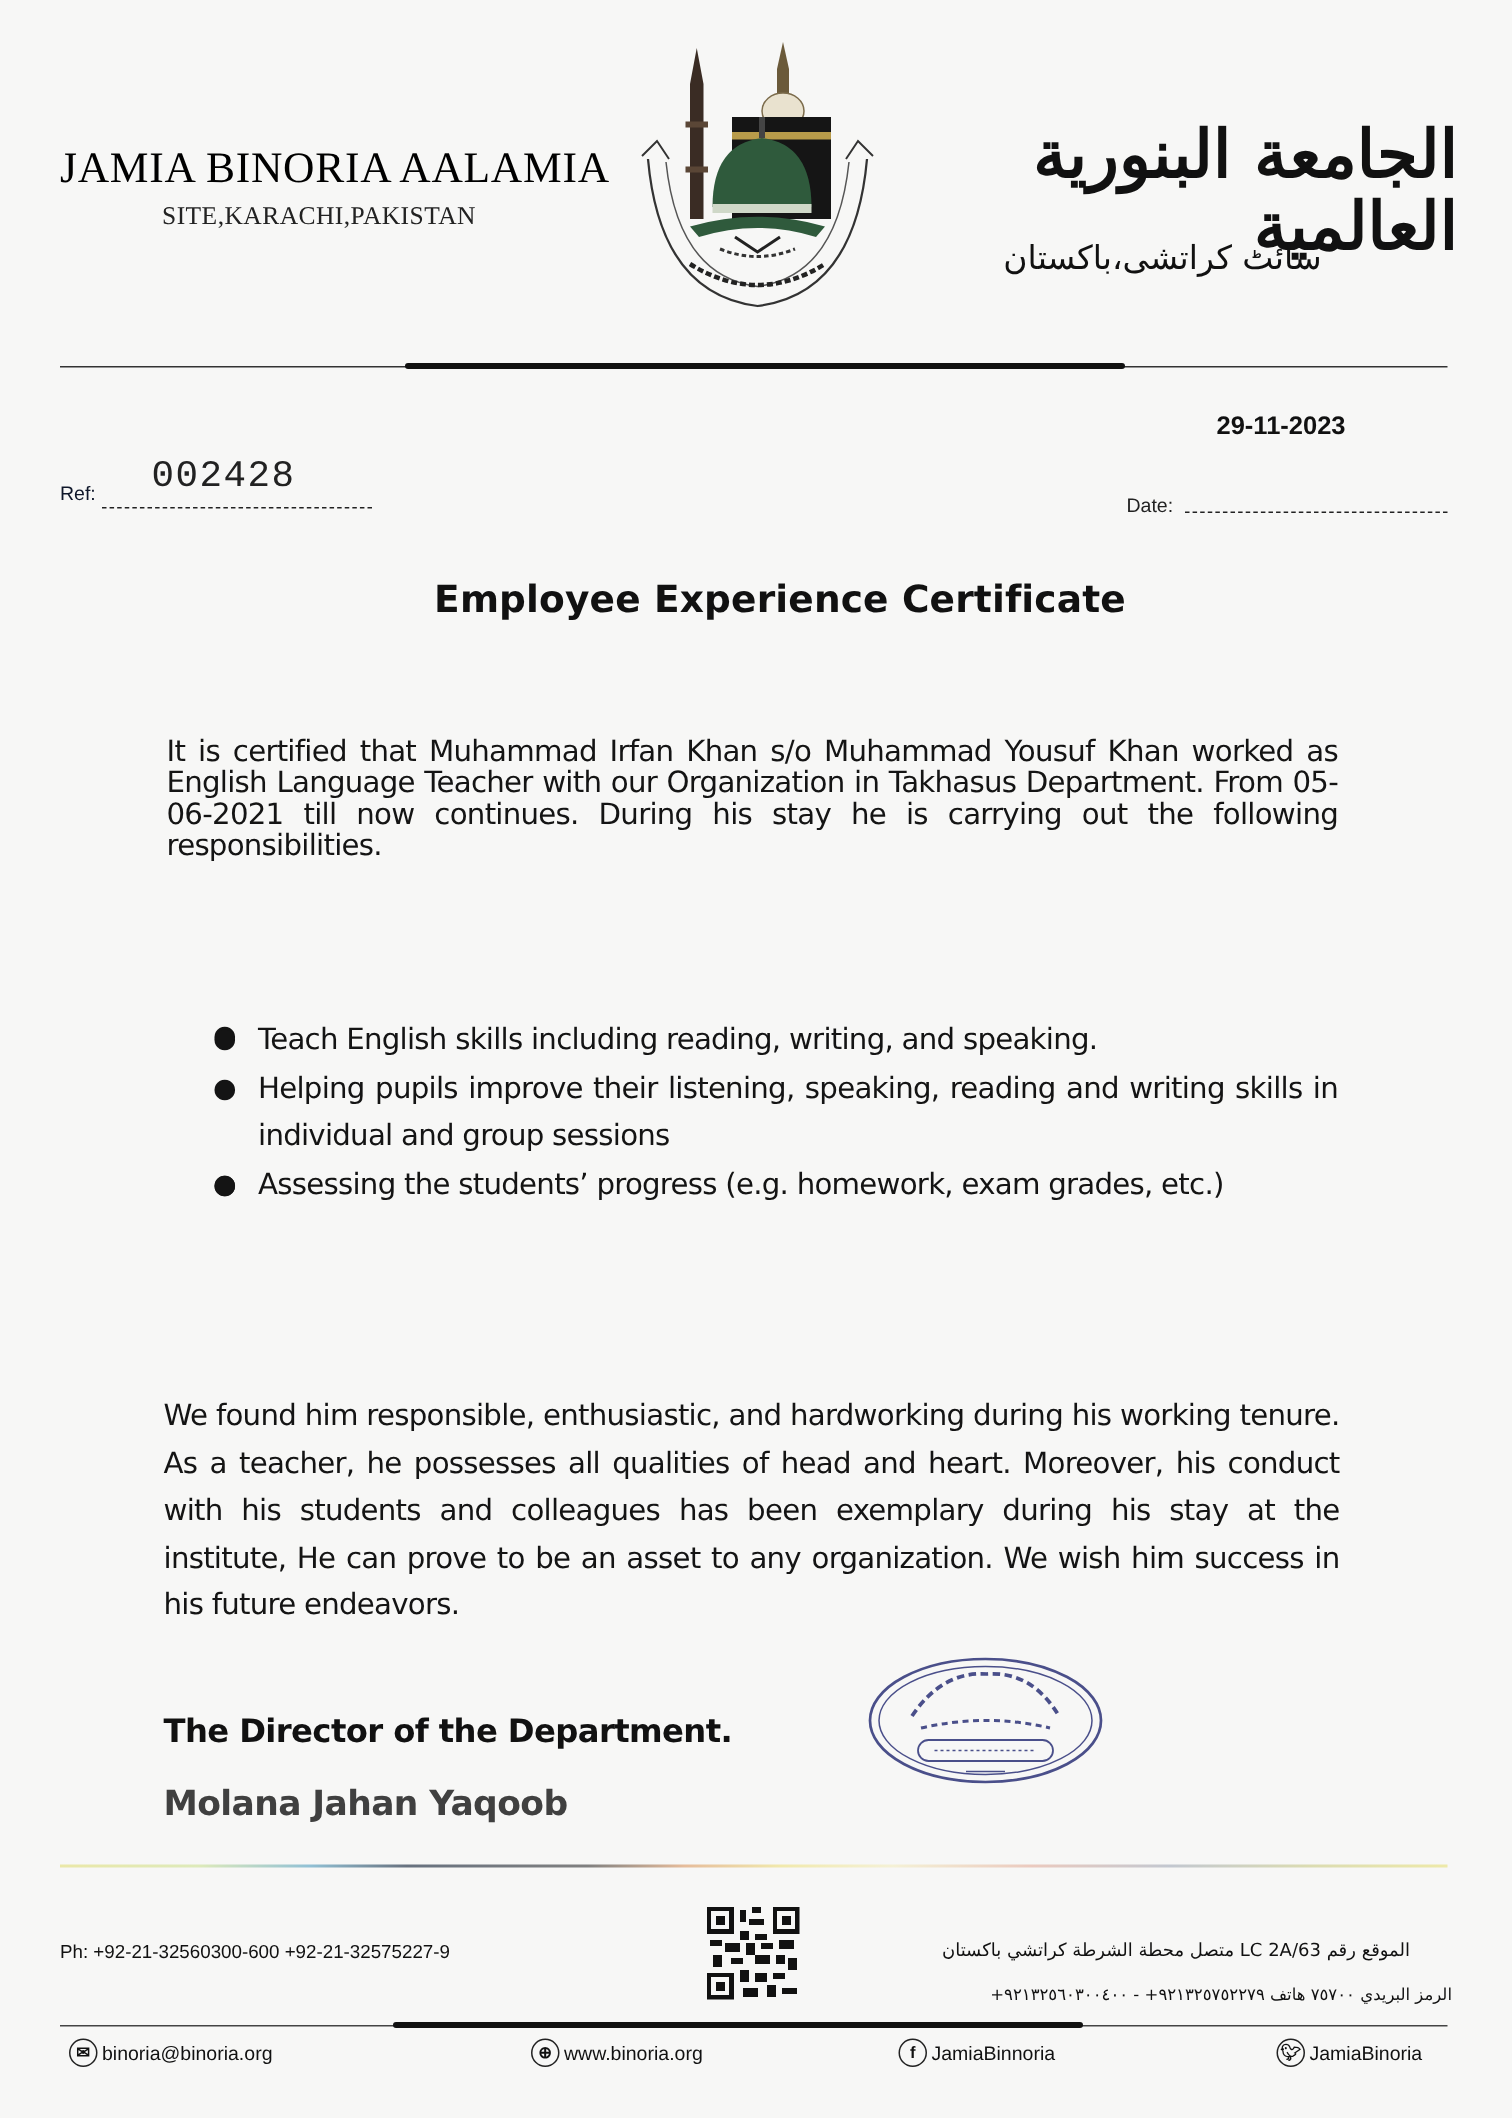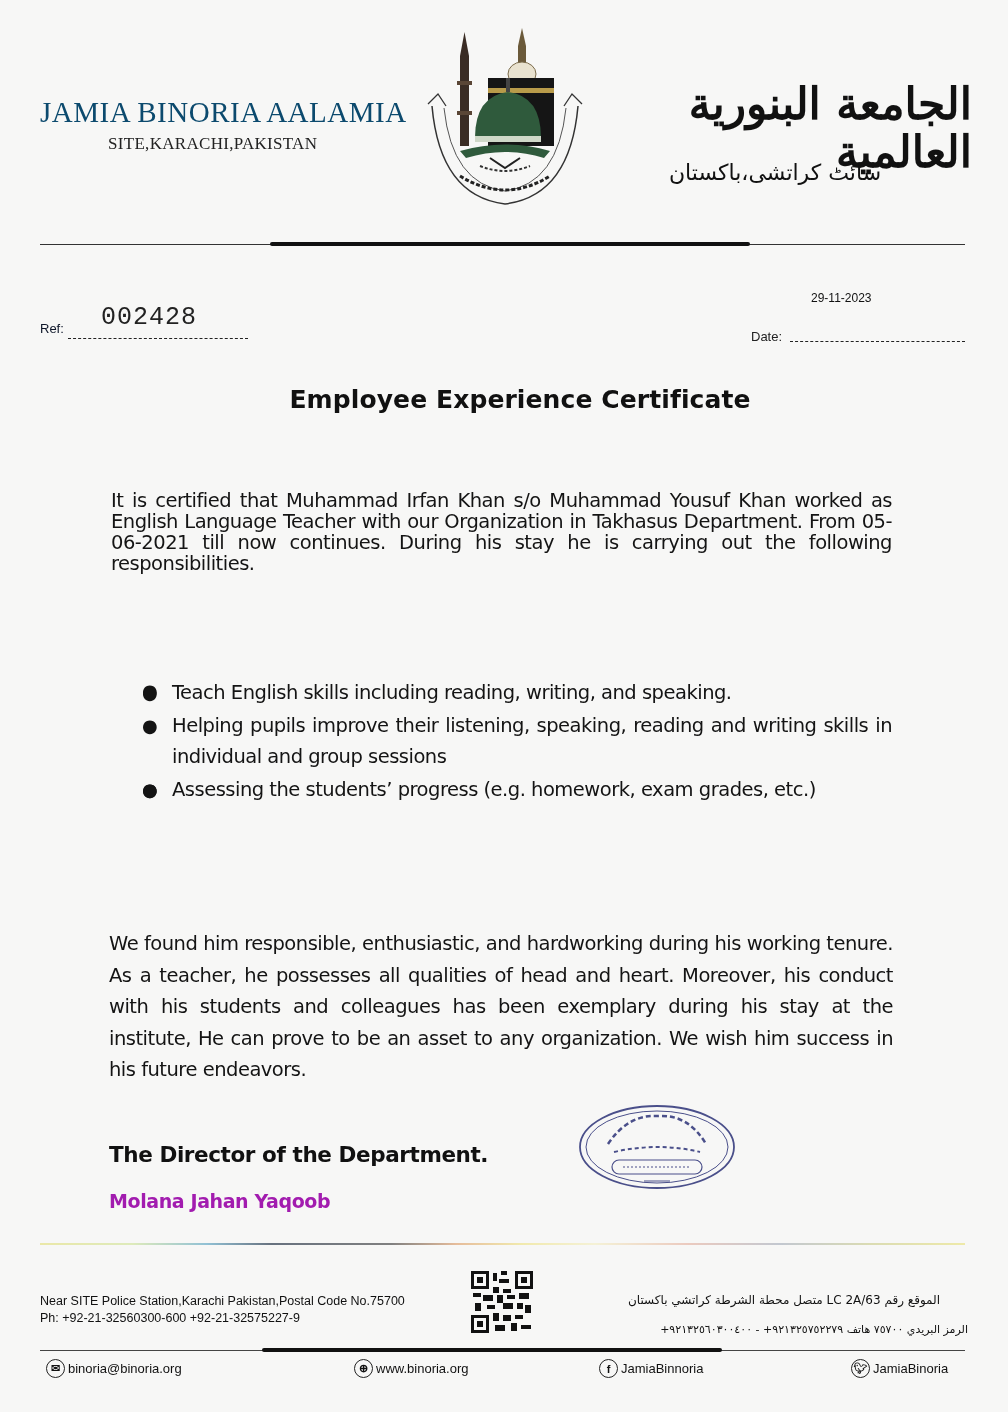--- a/index.html
+++ b/index.html
@@ -5,53 +5,53 @@
   html, body { margin: 0; padding: 0; }
   body {
     width: 1008px; height: 1412px; position: relative; overflow: hidden;
     background: #f7f7f6;
     font-family: "Liberation Sans", sans-serif;
     color: #111;
   }
   .abs { position: absolute; }
   .serif { font-family: "Liberation Serif", serif; }
 
-  .org-name { left: 40px; top: 96px; font-size: 29px; letter-spacing: 0.5px; color: #0c4a6e; }
+  .org-name { left: 40px; top: 96px; font-size: 29px; letter-spacing: 0.5px; color: #000000; }
   .org-loc { left: 108px; top: 134px; font-size: 17px; letter-spacing: 0.3px; color: #222; }
 
   .logo { left: 420px; top: 26px; width: 170px; height: 190px; }
 
   .arabic-name { left: 612px; top: 80px; width: 360px; text-align: right; direction: rtl;
     font-family: "DejaVu Serif", serif; font-size: 44px; font-weight: bold; color: #111; line-height: 1.1; }
   .arabic-loc { left: 660px; top: 160px; width: 230px; text-align: center; direction: rtl;
     font-family: "DejaVu Sans", sans-serif; font-size: 22px; color: #111; }
 
   .header-rule-thin { left: 40px; top: 244px; width: 925px; height: 1px; background: #333; }
   .header-rule-thick { left: 270px; top: 242px; width: 480px; height: 4px; background: #111; border-radius: 2px; }
 
   .ref-label { left: 40px; top: 321px; font-size: 13px; color: #0f172a; }
   .ref-line { left: 68px; top: 338px; width: 180px; border-bottom: 1.5px dashed #222; }
   .ref-value { left: 101px; top: 303px; font-family: "Liberation Mono", monospace; font-size: 25px; color: #222; letter-spacing: 1px; }
 
-  .date-value { left: 811px; top: 291px; font-size: 12px; font-weight: normal; color: #111; }
+  .date-value { left: 811px; top: 274px; font-size: 17px; font-weight: bold; color: #111; }
   .date-label { left: 751px; top: 329px; font-size: 13px; color: #222; }
   .date-line { left: 790px; top: 341px; width: 175px; border-bottom: 1.5px dashed #222; }
 
   .title { left: 0; top: 385px; width: 1002px; text-align: center; font-size: 25px; font-weight: bold; color: #111; font-family: "DejaVu Sans", sans-serif; letter-spacing: 0.1px; margin-left: 19px; }
 
   .para { left: 111px; width: 781px; font-size: 19.5px; line-height: 21px; text-align: justify; color: #141414; font-family: "DejaVu Sans", sans-serif; letter-spacing: -0.5px; word-spacing: 0px; }
   .para1 { top: 490px; }
   .para2 { top: 928px; left: 109px; width: 784px; line-height: 31.5px; }
 
   .resp-list { left: 140px; top: 675px; width: 752px; margin: 0; padding: 0; list-style: none; }
   .resp-list li { position: relative; padding-left: 32px; font-size: 19.5px; line-height: 31.5px; margin-bottom: 1.5px; text-align: justify; font-family: "DejaVu Sans", sans-serif; letter-spacing: -0.5px; color: #141414; }
   .resp-list li .bullet { position: absolute; left: 2px; top: 0; font-size: 18px; }
 
   .sig-title { left: 109px; top: 1142px; font-size: 21.5px; font-weight: bold; font-family: "DejaVu Sans", sans-serif; letter-spacing: -0.4px; color: #111; }
-  .sig-name { left: 109px; top: 1190px; font-size: 19px; font-weight: bold; font-family: "DejaVu Sans", sans-serif; letter-spacing: -0.4px; color: #a21caf; }
+  .sig-name { left: 109px; top: 1190px; font-size: 23px; font-weight: bold; font-family: "DejaVu Sans", sans-serif; letter-spacing: -0.4px; color: #404040; }
   .stamp { left: 578px; top: 1104px; width: 158px; height: 86px; }
 
   .footer-rule-top { left: 40px; top: 1243px; width: 925px; height: 2px;
     background: linear-gradient(90deg, #e8e59a 0%, #d9e8b0 10%, #7fb7cf 18%, #4e5a6a 25%, #6b6b6b 38%, #e3b28b 45%, #f0e7a0 52%, #f4f0d0 60%, #e9c2b5 70%, #b9bfc9 80%, #d6d7a6 90%, #ece79b 100%); opacity: 0.85; }
 
   .addr { left: 40px; top: 1293px; font-size: 12.5px; line-height: 16.5px; color: #111; }
   .qr { left: 471px; top: 1271px; width: 62px; height: 62px; }
 
   .arabic-addr1 { left: 600px; top: 1293px; width: 368px; text-align: center; direction: rtl; font-family: "DejaVu Sans", sans-serif; font-size: 12px; color: #111; }
   .arabic-addr2 { left: 585px; top: 1323px; width: 383px; text-align: right; direction: rtl; font-family: "DejaVu Sans", sans-serif; font-size: 11px; color: #111; white-space: nowrap; }
@@ -143,21 +143,20 @@
     <path d="M36 48 Q80 38 122 48" fill="none" stroke="#4a4f8a" stroke-width="2" stroke-dasharray="4 3"></path>
     <rect x="34" y="56" width="90" height="14" rx="7" fill="none" stroke="#4a4f8a" stroke-width="1.2"></rect>
     <line x1="45" y1="63" x2="113" y2="63" stroke="#4a4f8a" stroke-width="1" stroke-dasharray="2 2"></line>
     <line x1="66" y1="77" x2="92" y2="77" stroke="#4a4f8a" stroke-width="1"></line>
   </svg>
 </div>
 
 <div class="abs footer-rule-top"></div>
 
 <div class="abs addr">
-  <div>Near SITE Police Station,Karachi Pakistan,Postal Code No.75700</div>
   <div>Ph: +92-21-32560300-600 +92-21-32575227-9</div>
 </div>
 
 <div class="abs qr">
   <svg width="62" height="62" viewBox="0 0 31 31" shape-rendering="crispEdges">
     <rect x="0" y="0" width="9" height="9" fill="#111"></rect>
       <rect x="1.5" y="1.5" width="6" height="6" fill="#f7f7f6"></rect>
       <rect x="3" y="3" width="3" height="3" fill="#111"></rect>
     <rect x="22" y="0" width="9" height="9" fill="#111"></rect>
       <rect x="23.5" y="1.5" width="6" height="6" fill="#f7f7f6"></rect>

